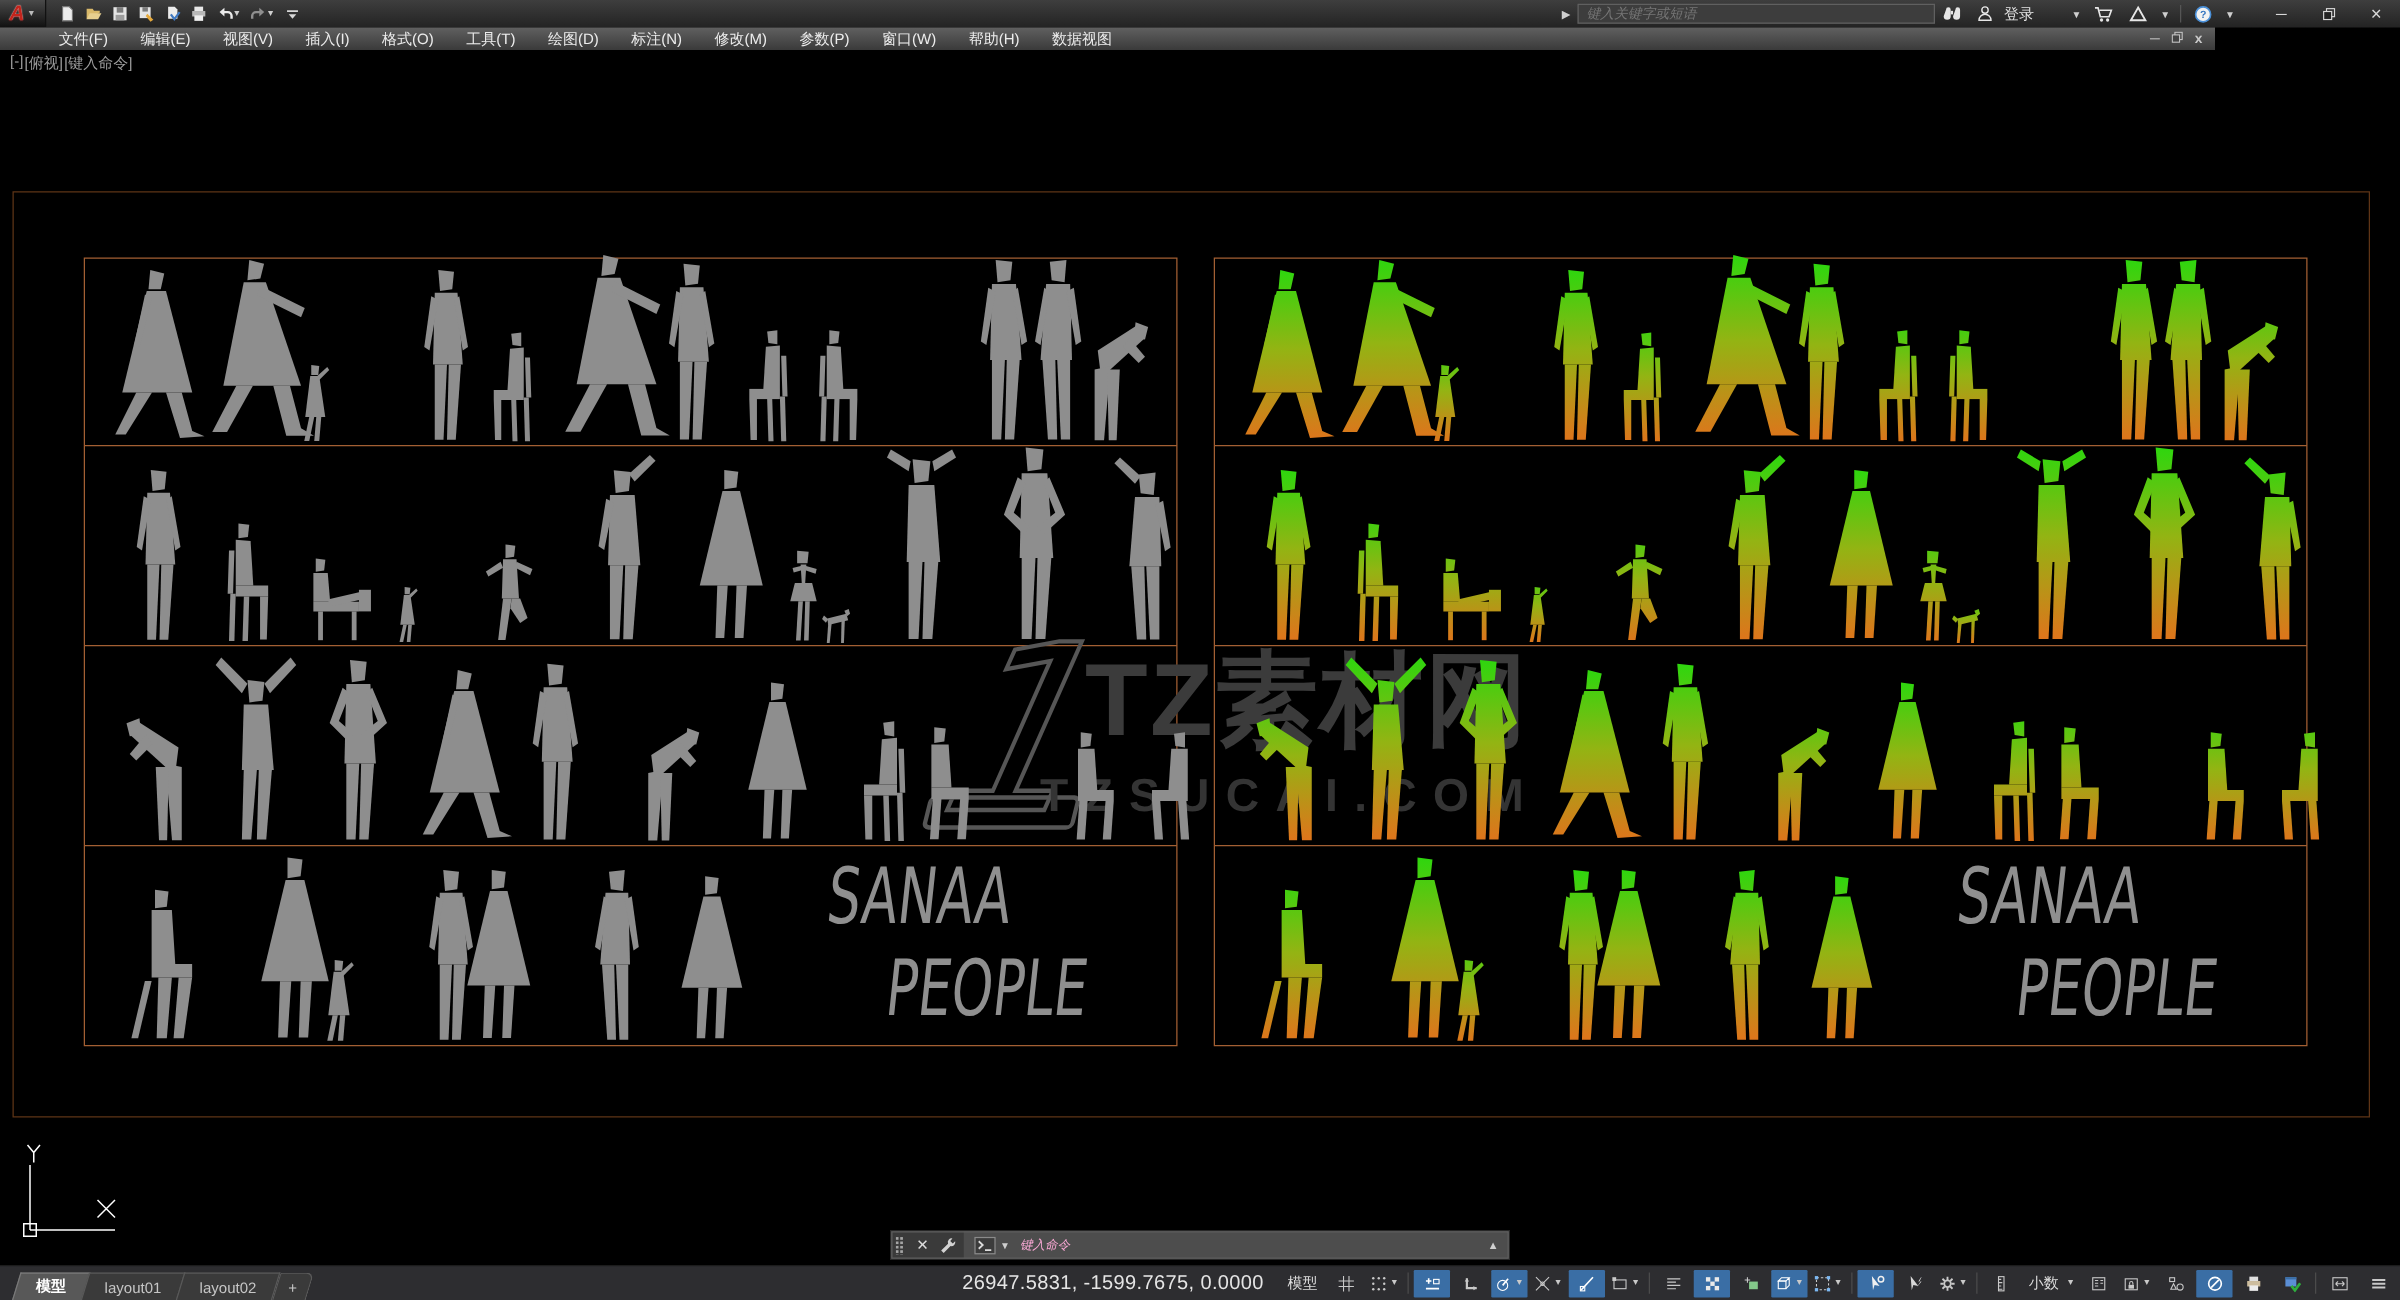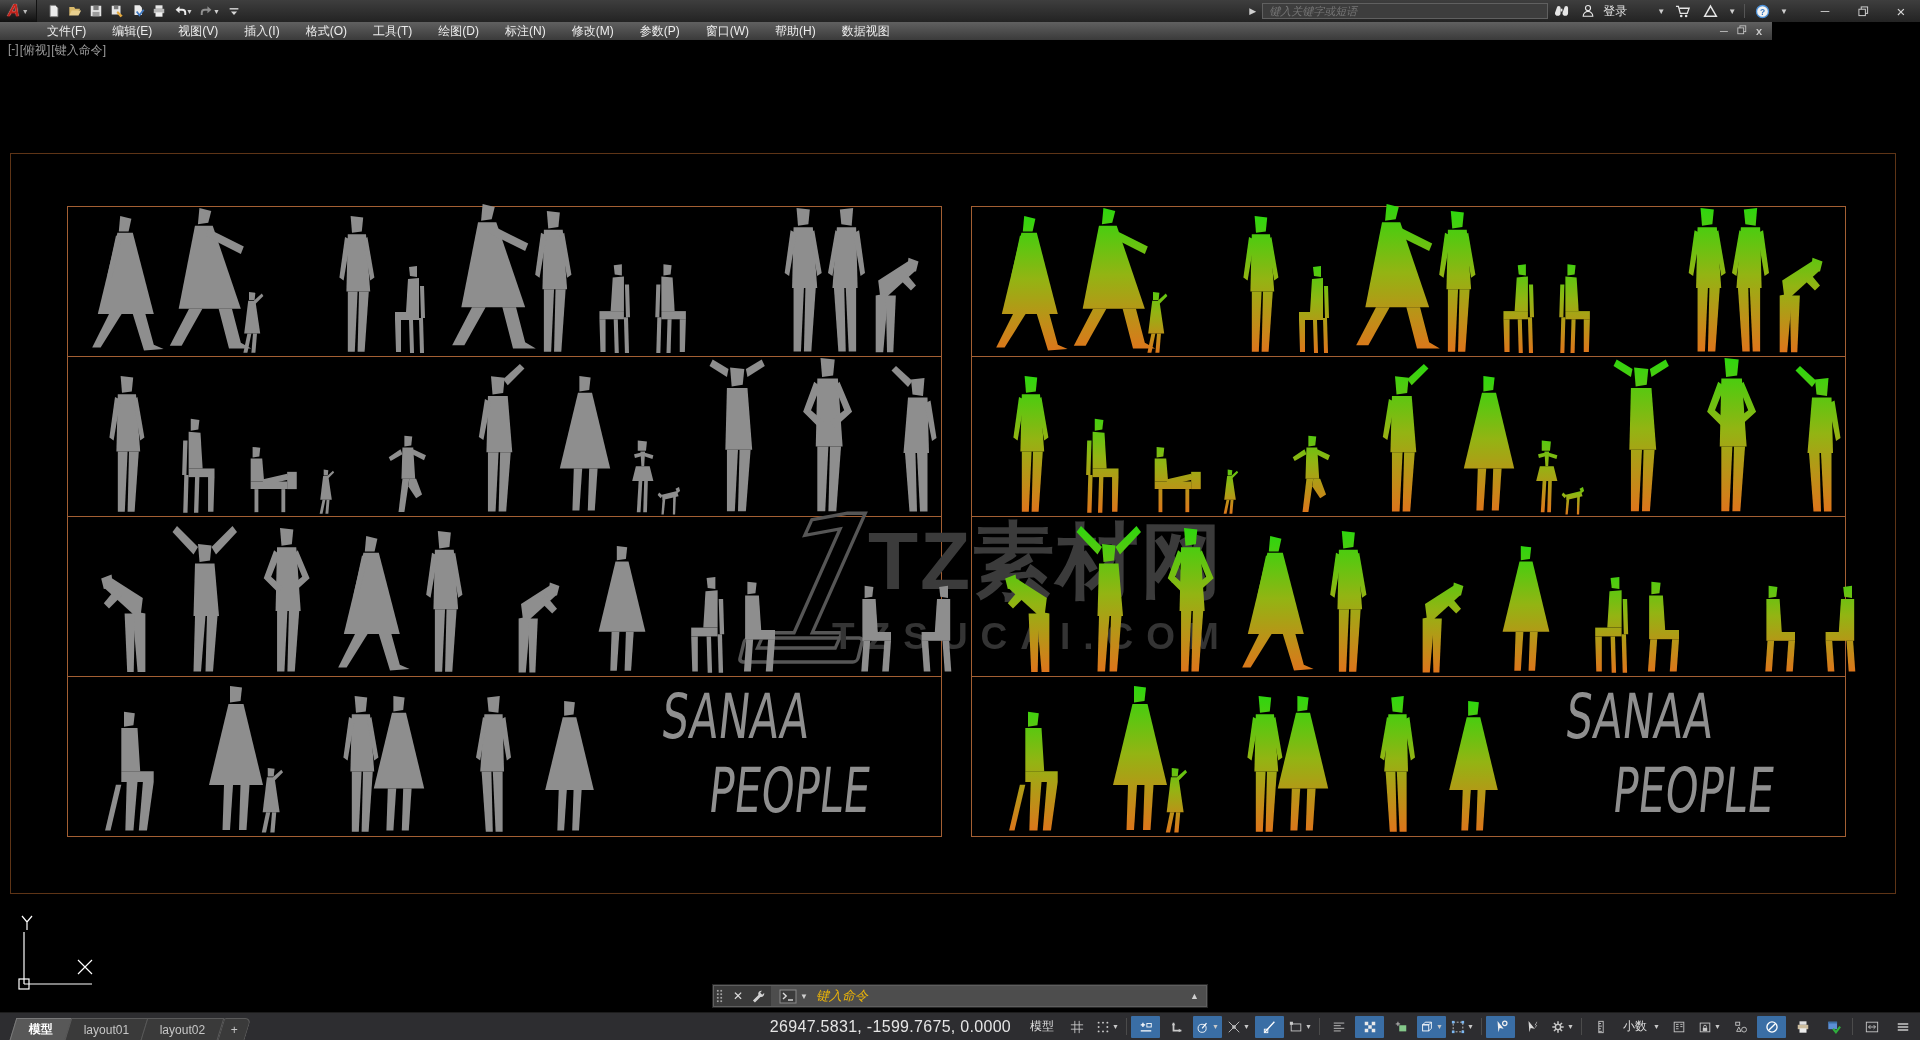--- a/index.html
+++ b/index.html
@@ -56,21 +56,21 @@
   .cmdbar{position:absolute;left:712px;top:984px;width:494px;height:22px;z-index:20;
           background:#4d4d4d;border:1px solid #272727;outline:1px solid #5f5f5f;outline-offset:-2px;
           display:flex;align-items:center}
   .cmdgrip{width:7px;height:15px;margin:0 4px 0 3px;
            background-image:radial-gradient(#a5a5a5 1px,transparent 1.2px);background-size:3.5px 3.5px}
   .cmdleft{display:flex;align-items:center;background:#3a3a3a;height:100%}
   .cmdx{color:#dcdcdc;font-size:12px;font-weight:bold;padding:0 6px}
   .cmdwrench{padding:0 6px 0 2px;display:flex}
   .cmdicon{margin:0 3px 0 8px;display:flex}
   .cmdcaret{color:#cfcfcf;font-size:8px;margin-right:8px}
-  .cmdtext{color:#eab308;font-style:italic;font-size:13px}
+  .cmdtext{color:#f9a8d4;font-style:italic;font-size:10px}
   .cmdup{margin-left:auto;color:#d0d0d0;font-size:9px;padding-right:8px}
 
   
   .statusbar{position:absolute;bottom:0;left:0;width:1920px;height:28px;background:#2d2d30;
              display:flex;align-items:center;z-index:30;border-top:1px solid #1c1c1c;box-sizing:border-box}
   .tabs{display:flex;align-items:flex-end;height:100%;padding-left:14px}
   .tab{height:21px;margin-top:3px;padding:0 15px;background:#3a3a3a;border:1px solid #5a5a5a;border-bottom:none;
        transform:skewX(-17deg);display:flex;align-items:center;margin-left:-1px}
   .tab>span{transform:skewX(17deg);font-size:12px;color:#c6c6c6;white-space:nowrap}
   .tab.active{background:#585858;border-color:#7a7a7a}

